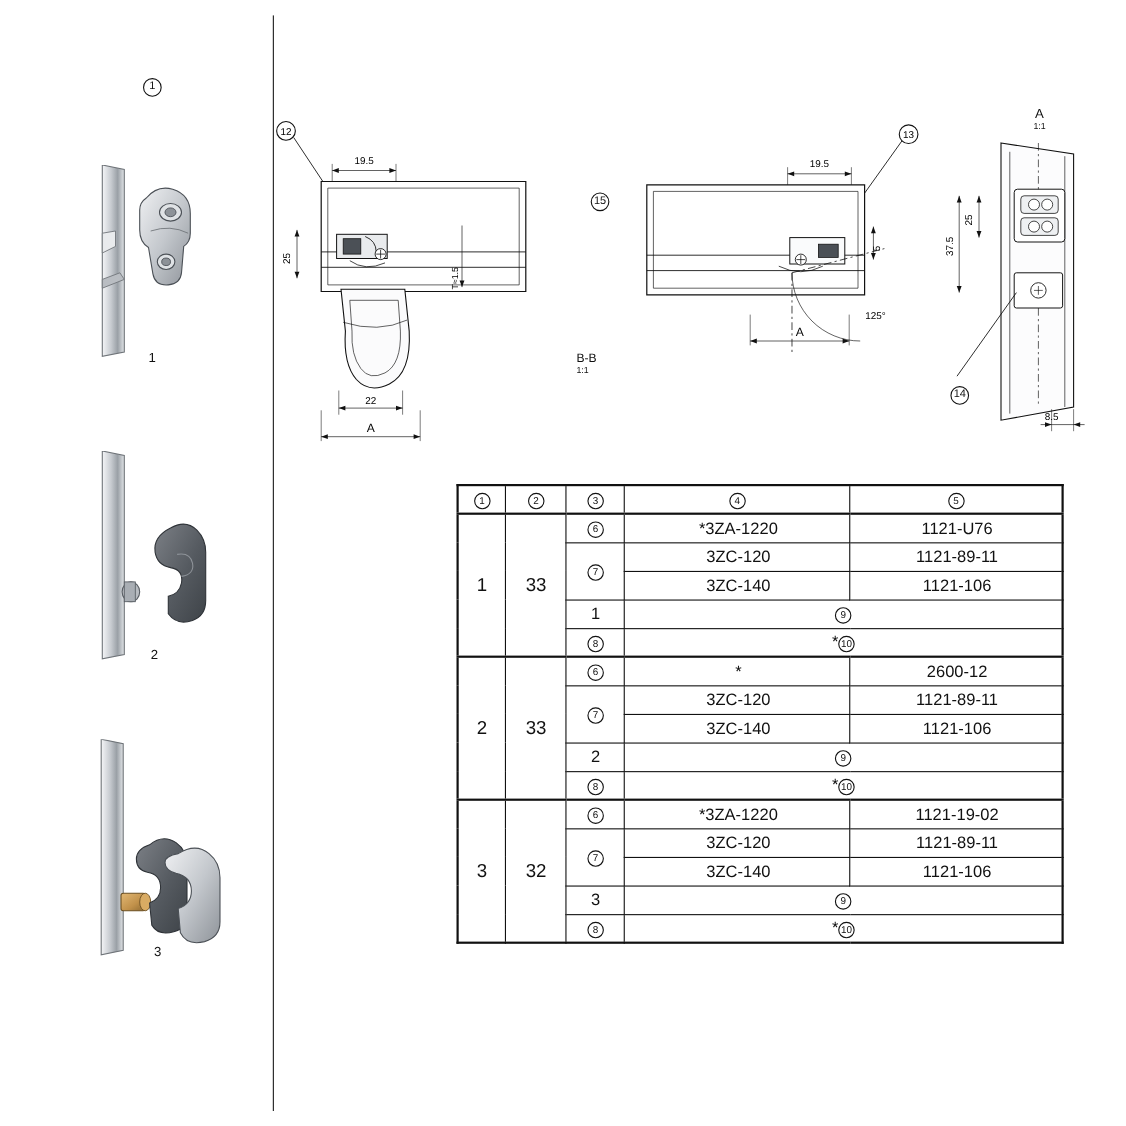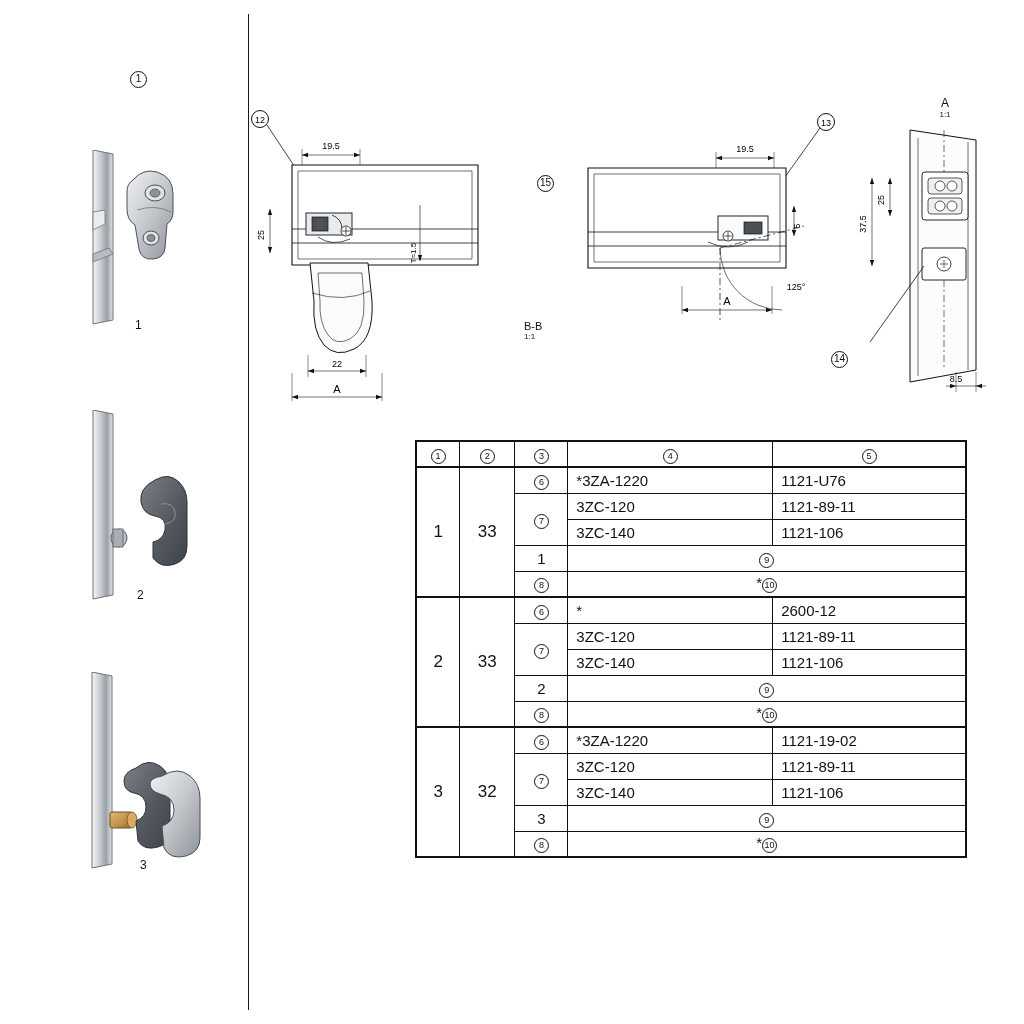--- a/index.html
+++ b/index.html
@@ -36,21 +36,21 @@
     background:#fff;
   }
   .tbl td,.tbl th{
     border:1px solid #111;
     padding:2px 6px;
     text-align:center;
     font-weight:normal;
     height:26px;
     box-sizing:border-box;
   }
-  .tbl td.l{text-align:left;padding-left:8px;}
+  .tbl td.l{text-align:center;padding-left:8px;}
   .tbl .c1{width:38px;}
   .tbl .c2{width:48px;}
   .tbl .c3{width:46px;}
   .tbl .c4{width:178px;}
   .tbl .c5{width:168px;}
   .tbl .hdr td{height:26px;}
   .thick-top td{border-top:2px solid #111;}
   .outer{border:2px solid #111;}
   .bigcell{font-size:17px;}
 </style>
@@ -278,21 +278,21 @@
     <line x1="128" y1="252" x2="128" y2="272" stroke="#111" stroke-width="0.5"></line>
     <line x1="98" y1="266" x2="138" y2="266" stroke="#111" stroke-width="0.6"></line>
     <path d="M108 266 l-6 -2.2 l0 4.4 Z" fill="#111"></path>
     <path d="M128 266 l6 -2.2 l0 4.4 Z" fill="#111"></path>
     <text x="108" y="262" font-size="9" text-anchor="middle" font-family="Liberation Sans, sans-serif">8.5</text>
 
     <line x1="76" y1="146" x2="22" y2="222" stroke="#111" stroke-width="0.8"></line>
   </svg>
 </div>
 
-<div class="abs" style="left:831px;top:348px;">
+<div class="abs" style="left:864px;top:348px;">
   <span class="circ">14</span>
 </div>
 
 <table class="tbl outer">
   <tbody>
     <tr class="hdr">
       <td class="c1"><span class="circ sm">1</span></td>
       <td class="c2"><span class="circ sm">2</span></td>
       <td class="c3"><span class="circ sm">3</span></td>
       <td class="c4"><span class="circ sm">4</span></td>

